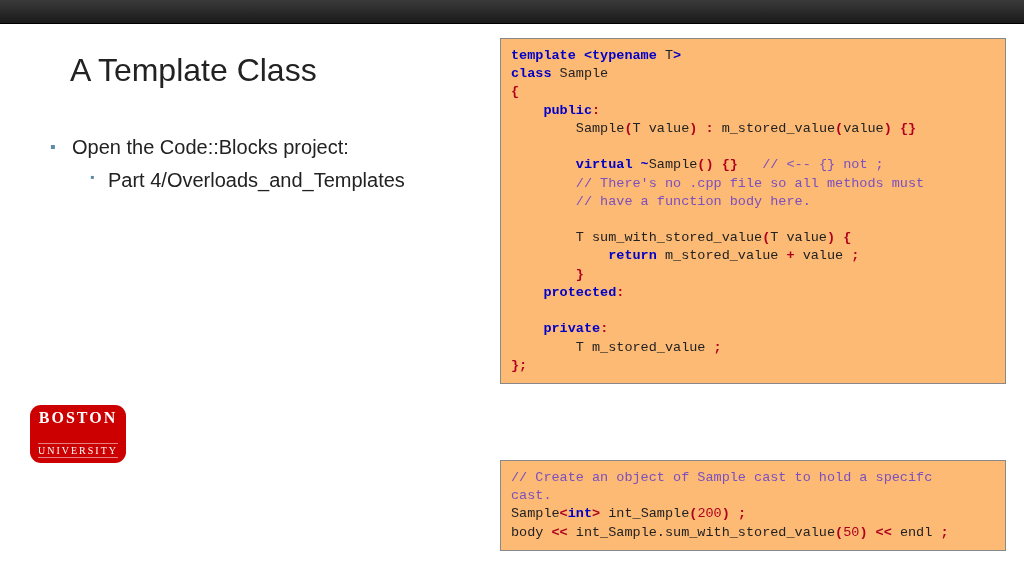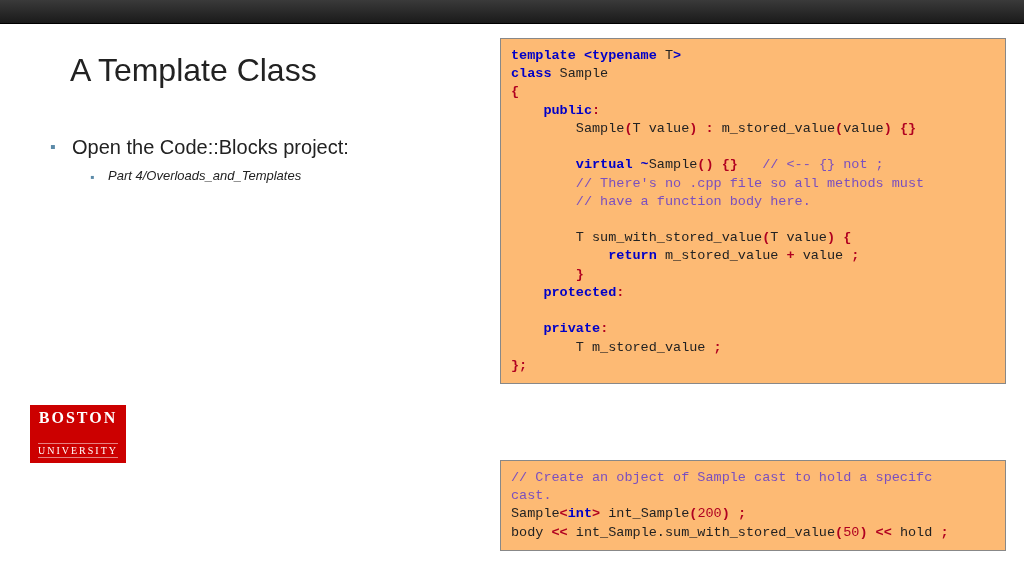--- a/index.html
+++ b/index.html
@@ -5,31 +5,31 @@
 * { margin: 0; padding: 0; box-sizing: border-box; }
 body { width: 1024px; height: 576px; background: #fff; font-family: Arial, Helvetica, sans-serif; color: #222; overflow: hidden; }
 .topbar { height: 24px; background: linear-gradient(#3a3a3a,#1a1a1a); border-bottom: 1px solid #000; }
 .slide { position: relative; height: 467px; }
 .title { position: absolute; left: 70px; top: 28px; font-size: 32px; font-weight: 400; }
 .bullets { position: absolute; left: 50px; top: 110px; width: 420px; font-size: 20px; line-height: 1.35; }
 .bullets ul { list-style: none; }
 .bullets > ul > li { margin-bottom: 22px; padding-left: 22px; position: relative; }
 .bullets > ul > li::before { content: "▪"; color: #5b8aa8; position: absolute; left: 0; top: 2px; font-size: 16px; }
 .bullets ul ul { margin-top: 6px; }
-.bullets ul ul li { font-size: 13px; padding-left: 36px; position: relative; font-style: italic; }
+.bullets ul ul li { font-size: 20px; padding-left: 36px; position: relative; }
 .bullets ul ul li::before { content: "▪"; color: #5b8aa8; position: absolute; left: 18px; top: 2px; font-size: 12px; }
 .codebox { position: absolute; border: 1px solid #888; padding: 8px 10px; font-family: "Courier New", monospace; font-size: 13.5px; line-height: 1.35; white-space: pre; background: #fdba74; }
 #code1 { left: 500px; top: 14px; width: 506px; }
 #code2 { left: 500px; top: 436px; width: 506px; }
 .kw { color: #0000c8; font-weight: bold; }
 .pn { color: #b00020; font-weight: bold; }
 .cm { color: #7a4fbf; }
 .nm { color: #b00020; }
 .logo { position: absolute; left: 30px; bottom: 28px; }
-.logo .box { background: #c00; color: #fff; padding: 4px 8px 5px; text-align: center; font-family: "Times New Roman", serif; }
+.logo .box { background: #c00; color: #fff; padding: 4px 8px 5px; text-align: center; font-family: "Times New Roman", serif; border-radius: 11px; }
 .logo .l1 { font-size: 16px; letter-spacing: 2px; font-weight: bold; }
 .logo .l2 { font-size: 10px; letter-spacing: 2px; border-top: 1px solid rgba(255,255,255,.5); border-bottom: 1px solid rgba(255,255,255,.5); margin-top: 16px; padding: 1px 0; }
 </style>
 </head>
 <body>
 
 <div class="topbar"></div>
 <div class="slide">
 
   <div class="title">A Template Class</div>
@@ -56,21 +56,21 @@
 <span>            </span><span class="kw">return</span><span> m_stored_value </span><span class="pn">+</span><span> value </span><span class="pn">;</span>
 <span>        </span><span class="pn">}</span>
 <span>    </span><span class="kw">protected</span><span class="pn">:</span>
 <span></span>
 <span>    </span><span class="kw">private</span><span class="pn">:</span>
 <span>        T m_stored_value </span><span class="pn">;</span>
 <span class="pn">};</span></div>
   <div class="codebox" id="code2"><span class="cm">// Create an object of Sample cast to hold a specifc</span>
 <span class="cm">cast.</span>
 <span>Sample</span><span class="pn">&lt;</span><span class="kw">int</span><span class="pn">&gt;</span><span> int_Sample</span><span class="pn">(</span><span class="nm">200</span><span class="pn">)</span><span> </span><span class="pn">;</span>
-<span>body </span><span class="pn">&lt;&lt;</span><span> int_Sample.sum_with_stored_value</span><span class="pn">(</span><span class="nm">50</span><span class="pn">)</span><span> </span><span class="pn">&lt;&lt;</span><span> hold </span><span class="pn">;</span></div>
+<span>body </span><span class="pn">&lt;&lt;</span><span> int_Sample.sum_with_stored_value</span><span class="pn">(</span><span class="nm">50</span><span class="pn">)</span><span> </span><span class="pn">&lt;&lt;</span><span> endl </span><span class="pn">;</span></div>
 
   <div class="logo">
     <div class="box">
       <div class="l1">BOSTON</div>
       <div class="l2">UNIVERSITY</div>
     </div>
   </div>
 
 </div>
 

